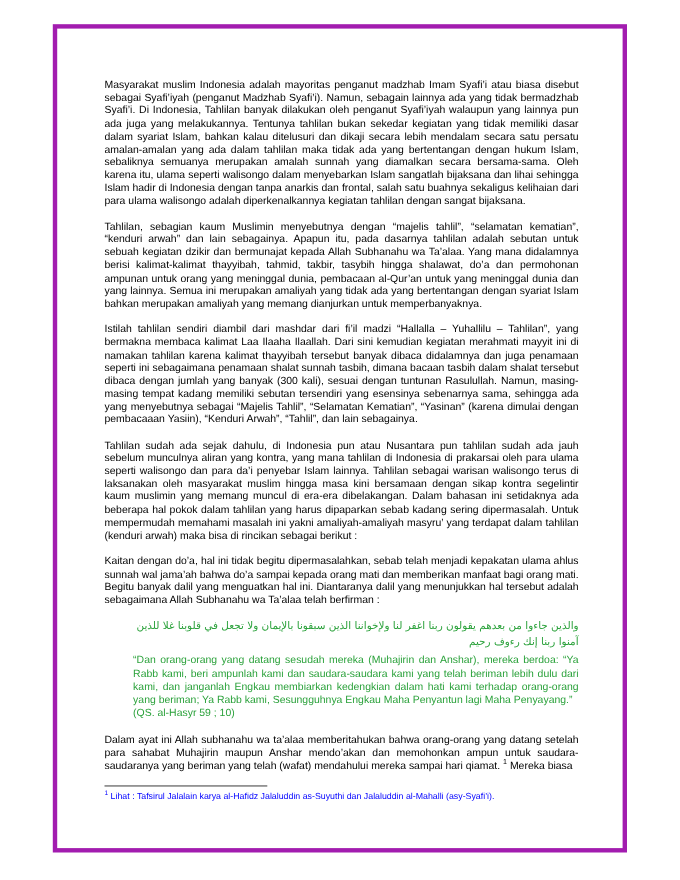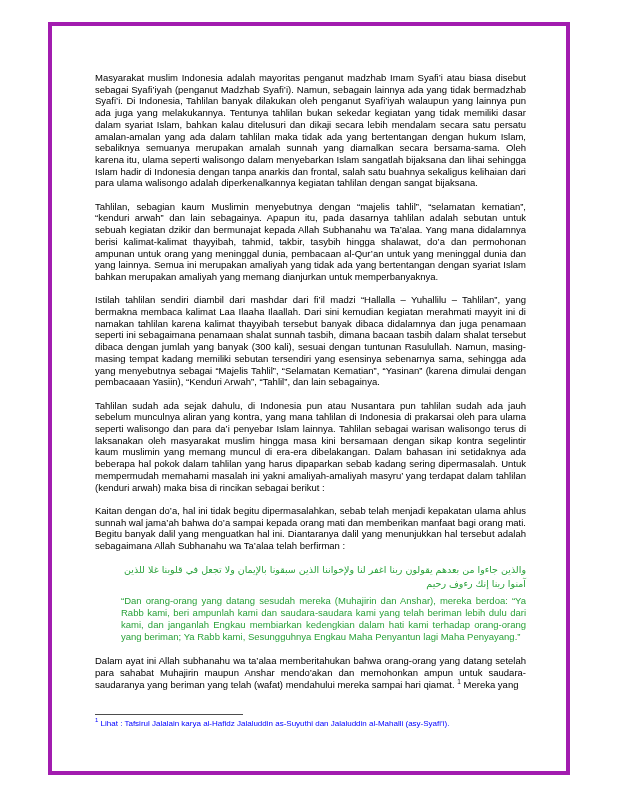--- a/index.html
+++ b/index.html
@@ -63,23 +63,24 @@
     <p><span>Istilah tahlilan sendiri diambil dari mashdar dari fi’il </span><span class="u">madzi “Hallalla – Yuhallilu – Tahlilan”, yang bermakna membaca kalimat Laa Ilaaha Ilaallah. </span><span>Dari sini kemudian kegiatan merahmati mayyit ini di namakan tahlilan karena kalimat thayyibah tersebut banyak dibaca didalamnya dan juga penamaan seperti ini sebagaimana penamaan shalat sunnah tasbih,  dimana bacaan tasbih dalam shalat tersebut dibaca dengan jumlah yang banyak (300 kali), sesuai dengan tuntunan Rasulullah. Namun, masing-masing tempat kadang memiliki sebutan tersendiri yang esensinya sebenarnya sama, sehingga ada yang menyebutnya sebagai “Majelis Tahlil”, “Selamatan Kematian”, “Yasinan” (karena dimulai dengan pembacaaan Yasiin), “Kenduri Arwah”, “Tahlil”, dan lain sebagainya.</span></p>
 
     <p>Tahlilan sudah ada sejak dahulu, di Indonesia pun atau Nusantara pun tahlilan sudah ada jauh sebelum munculnya aliran yang kontra, yang mana tahlilan di Indonesia di prakarsai oleh para ulama seperti walisongo dan para da’i penyebar Islam lainnya. Tahlilan sebagai warisan walisongo terus di laksanakan oleh masyarakat muslim hingga masa kini bersamaan dengan sikap kontra segelintir kaum muslimin yang memang muncul di era-era dibelakangan. Dalam bahasan ini setidaknya ada beberapa hal pokok dalam tahlilan yang harus dipaparkan sebab kadang sering dipermasalah. Untuk mempermudah memahami masalah ini yakni amaliyah-amaliyah masyru’ yang terdapat dalam tahlilan (kenduri arwah) maka bisa di rincikan sebagai berikut :</p>
 
 
     <p>Kaitan dengan do’a, hal ini tidak begitu dipermasalahkan, sebab telah menjadi kepakatan ulama ahlus sunnah wal jama’ah bahwa do’a sampai kepada orang mati dan memberikan manfaat bagi orang mati. Begitu banyak dalil yang menguatkan hal ini. Diantaranya dalil yang menunjukkan hal tersebut adalah sebagaimana Allah Subhanahu wa Ta’alaa telah berfirman :</p>
 
     <div class="quote-block">
       <div class="quote-arabic" dir="rtl">والذين جاءوا من بعدهم يقولون ربنا اغفر لنا ولإخواننا الذين سبقونا بالإيمان ولا تجعل في قلوبنا غلا للذين آمنوا ربنا إنك رءوف رحيم</div>
       <div class="quote-latin"><span>“Dan orang-orang yang datang sesudah mereka (Muhajirin dan Anshar), mereka berdoa: “</span><span class="u">Ya Rabb kami, beri ampunlah kami dan saudara-saudara kami yang telah beriman lebih dulu dari kami</span><span>, dan janganlah Engkau membiarkan kedengkian dalam hati kami terhadap orang-orang yang beriman; Ya Rabb kami, Sesungguhnya Engkau Maha Penyantun lagi Maha Penyayang.”</span></div>
+      <div class="quote-ref">(QS. al-Hasyr 59 ; 10)</div>
     </div>
 
-    <p><span>Dalam ayat ini Allah subhanahu wa ta’alaa memberitahukan bahwa orang-orang yang datang setelah para sahabat Muhajirin maupun Anshar mendo’akan dan memohonkan ampun untuk saudara-saudaranya yang beriman yang telah (wafat) mendahului mereka sampai hari qiamat. </span><sup class="fn">1</sup><span> Mereka yang</span></p>
+    <p><span>Dalam ayat ini Allah subhanahu wa ta’alaa memberitahukan bahwa orang-orang yang datang setelah para sahabat Muhajirin maupun Anshar mendo’akan dan memohonkan ampun untuk saudara-saudaranya yang beriman yang telah (wafat) mendahului mereka sampai hari qiamat. </span><sup class="fn">1</sup><span> Mereka biasa</span></p>
 
   </div>
 
   <div class="footnote-area">
     <hr class="footnote-rule">
     <div class="footnote-text"><sup>1</sup><span> Lihat : Tafsirul Jalalain karya al-Hafidz Jalaluddin as-Suyuthi dan Jalaluddin al-Mahalli (asy-Syafi’i).</span></div>
   </div>
 </div>
 
 </body></html>

